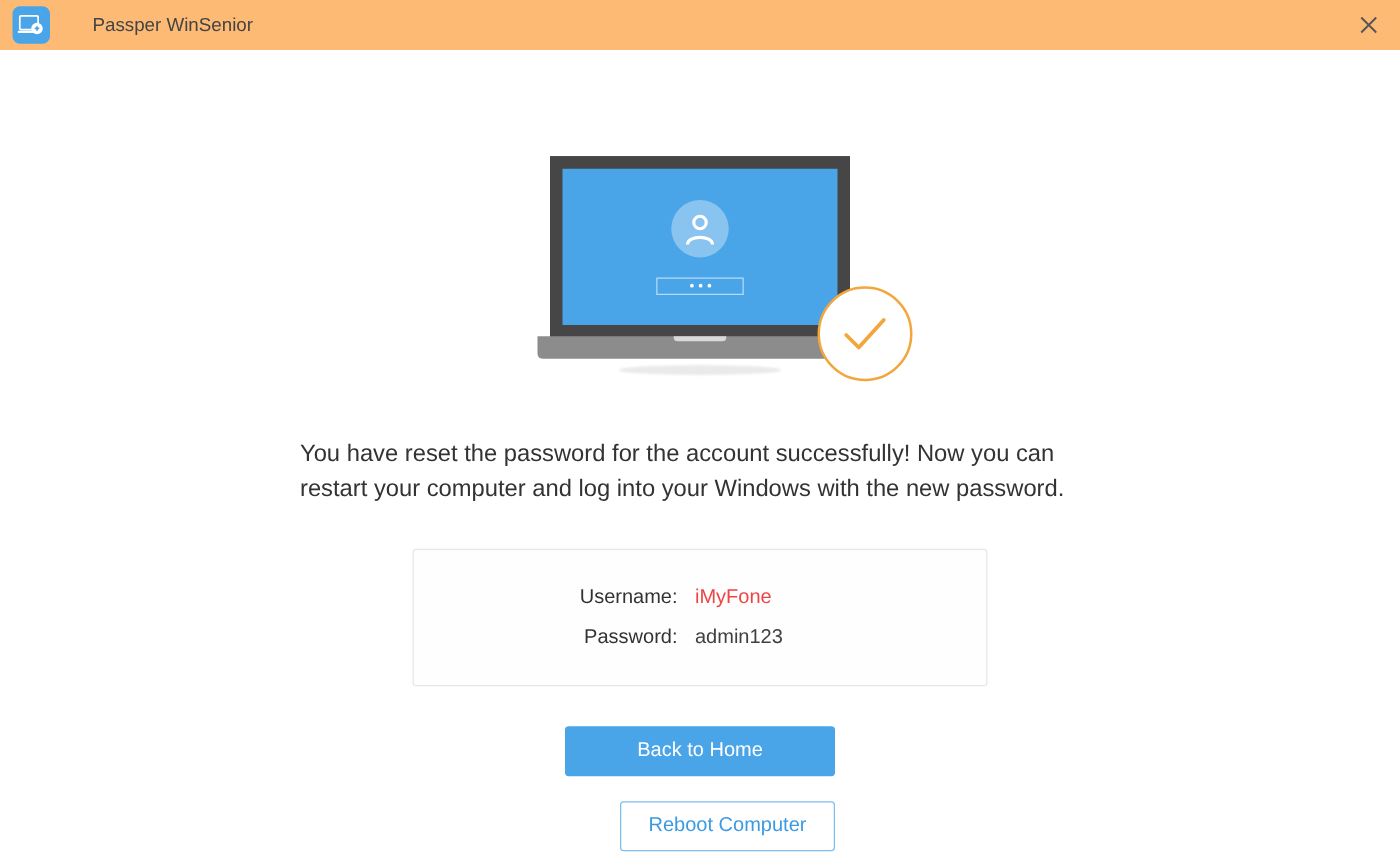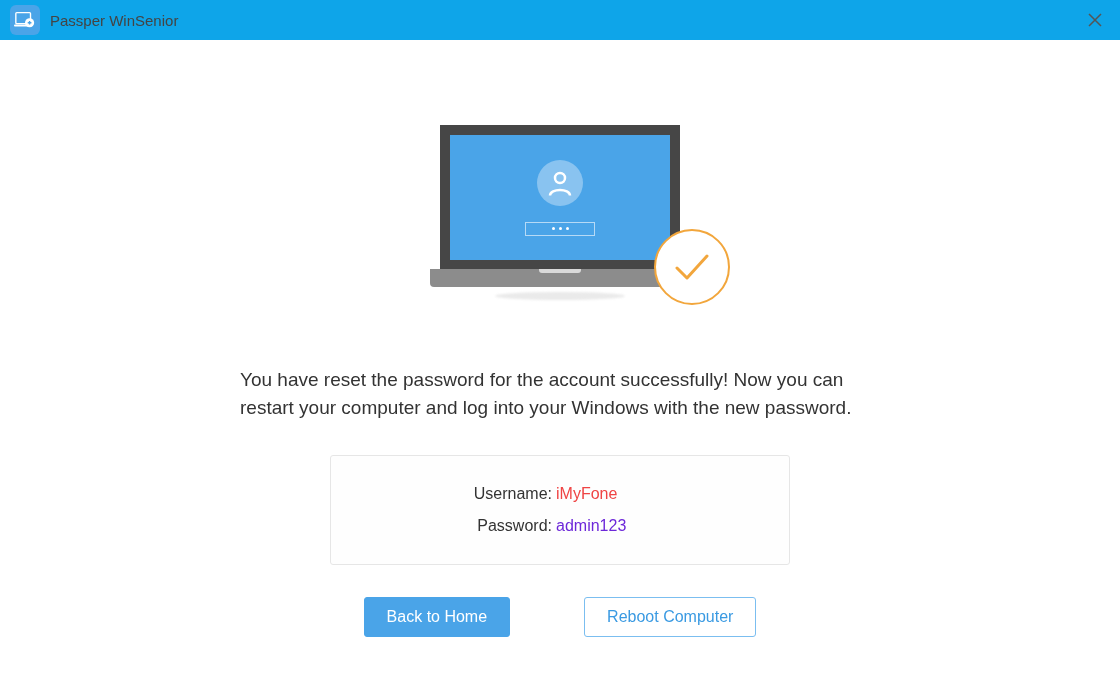--- a/index.html
+++ b/index.html
@@ -13,21 +13,22 @@
       width: 1120px;
       height: 690px;
       overflow: hidden;
       position: relative;
     }
     .titlebar {
       display: flex;
       align-items: center;
       height: 40px;
       padding: 0 10px;
-      background: #0ea5e9;
+      background: #fdba74;
+      gap: 24px;
     }
     .app-icon {
       width: 30px;
       height: 30px;
       border-radius: 6px;
       background: #4aa4e8;
       display: flex;
       align-items: center;
       justify-content: center;
       margin-right: 10px;
@@ -167,21 +168,21 @@
       width: 40px;
       height: 34px;
       stroke: #f2a63c;
       stroke-width: 3;
       fill: none;
       stroke-linecap: round;
       stroke-linejoin: round;
     }
 
     .message {
-      margin-top: 66px;
+      margin-top: 50px;
       width: 640px;
       font-size: 19px;
       color: #333;
       line-height: 1.45;
       text-align: left;
     }
 
     .cred-box {
       margin-top: 34px;
       width: 460px;
@@ -193,34 +194,35 @@
     .cred-row {
       display: flex;
       align-items: center;
       font-size: 16px;
       padding: 7px 0;
     }
     .cred-label {
       width: 225px;
       text-align: right;
       color: #333;
-      padding-right: 4px;
+      padding-right: 14px;
     }
     .cred-value {
       color: #ef4444;
       text-align: left;
     }
     .cred-value.password {
-      color: #6d28d9;
+      color: #404040;
     }
 
     .button-row {
       margin-top: 32px;
       display: flex;
-      gap: 30px;
+      gap: 20px;
+      flex-direction: column;
     }
     .btn {
       padding: 10px 22px;
       font-size: 16px;
       border-radius: 3px;
       cursor: pointer;
       border: 1px solid transparent;
       font-family: inherit;
     }
     .btn-primary {

